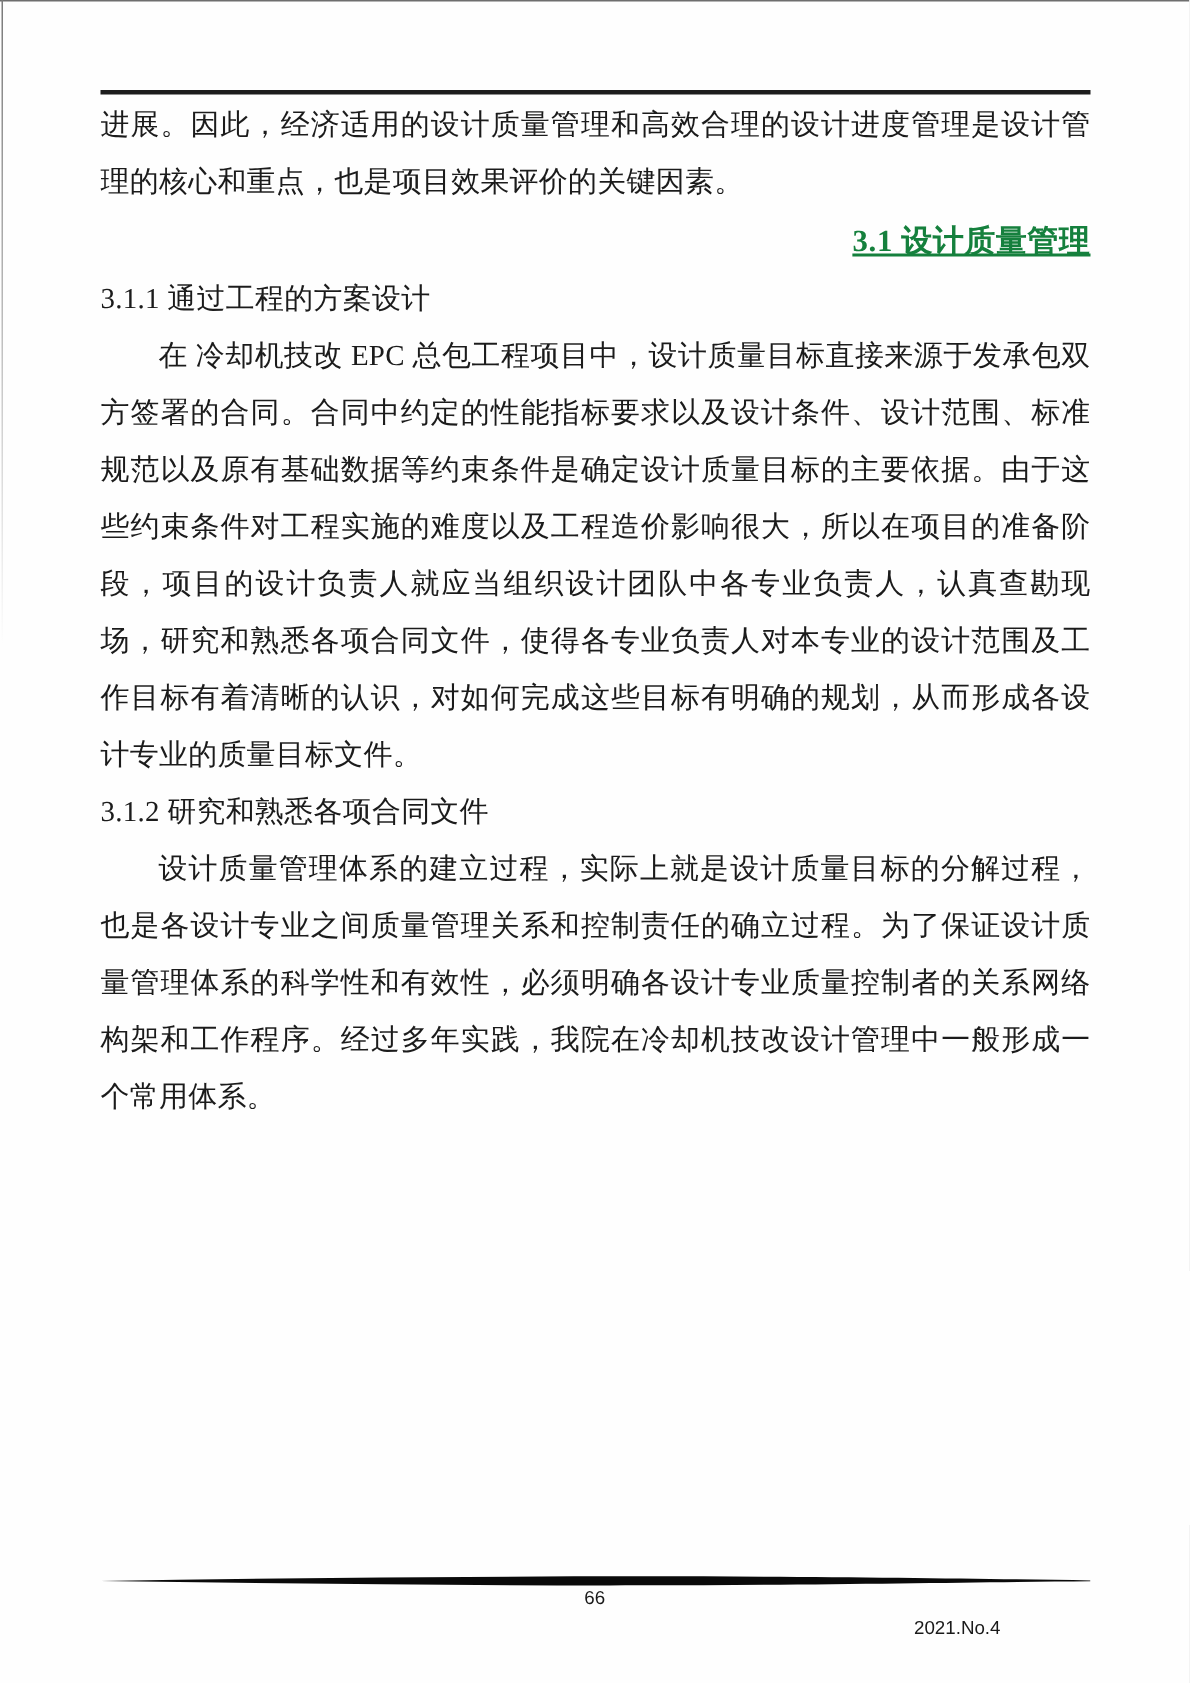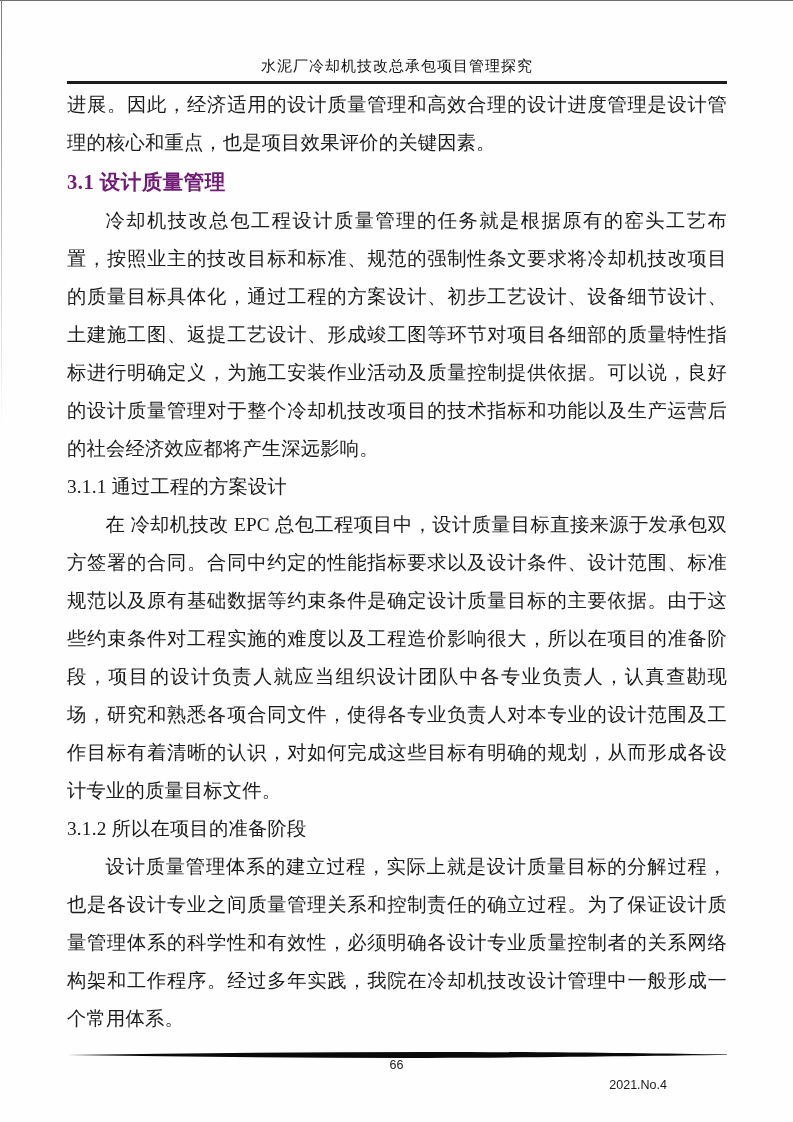--- a/index.html
+++ b/index.html
@@ -47,23 +47,24 @@
     letter-spacing: 0.2px;
   }
   .para { margin: 0; text-indent: 2em; }
   .para.no-indent { text-indent: 0; }
   .h-main {
     margin: 0;
     font-size: 20.5px;
     font-weight: 700;
     line-height: 40px;
     letter-spacing: 0.5px;
-    color: #701a75;
+    color: #15803d;
     text-indent: 0;
-    text-align: left;
+    text-align: right;
+    text-decoration: underline;
   }
   .h-sub {
     margin: 0;
     font-size: 19.3px;
     font-weight: 400;
     line-height: 38px;
     text-indent: 0;
     text-align: left;
   }
   .footer-line-wrap {
@@ -98,37 +99,35 @@
 </head>
 <body>
 
 <div class="page">
 
   <div class="edge-top"></div>
   <div class="edge-left"></div>
 
   <div class="content">
 
-    <div class="running-title">水泥厂冷却机技改总承包项目管理探究</div>
 
     <div class="header-rule"></div>
 
     <div class="body-text">
 
       <p class="para no-indent">进展。因此，经济适用的设计质量管理和高效合理的设计进度管理是设计管理的核心和重点，也是项目效果评价的关键因素。</p>
 
       <h2 class="h-main">3.1 设计质量管理</h2>
 
-      <p class="para">冷却机技改总包工程设计质量管理的任务就是根据原有的窑头工艺布置，按照业主的技改目标和标准、规范的强制性条文要求将冷却机技改项目的质量目标具体化，通过工程的方案设计、初步工艺设计、设备细节设计、土建施工图、返提工艺设计、形成竣工图等环节对项目各细部的质量特性指标进行明确定义，为施工安装作业活动及质量控制提供依据。可以说，良好的设计质量管理对于整个冷却机技改项目的技术指标和功能以及生产运营后的社会经济效应都将产生深远影响。</p>
 
       <h3 class="h-sub">3.1.1 通过工程的方案设计</h3>
 
       <p class="para">在 冷却机技改 EPC 总包工程项目中，设计质量目标直接来源于发承包双方签署的合同。合同中约定的性能指标要求以及设计条件、设计范围、标准规范以及原有基础数据等约束条件是确定设计质量目标的主要依据。由于这些约束条件对工程实施的难度以及工程造价影响很大，所以在项目的准备阶段，项目的设计负责人就应当组织设计团队中各专业负责人，认真查勘现场，研究和熟悉各项合同文件，使得各专业负责人对本专业的设计范围及工作目标有着清晰的认识，对如何完成这些目标有明确的规划，从而形成各设计专业的质量目标文件。</p>
 
-      <h3 class="h-sub">3.1.2 所以在项目的准备阶段</h3>
+      <h3 class="h-sub">3.1.2 研究和熟悉各项合同文件</h3>
 
       <p class="para">设计质量管理体系的建立过程，实际上就是设计质量目标的分解过程，也是各设计专业之间质量管理关系和控制责任的确立过程。为了保证设计质量管理体系的科学性和有效性，必须明确各设计专业质量控制者的关系网络构架和工作程序。经过多年实践，我院在冷却机技改设计管理中一般形成一个常用体系。</p>
 
     </div>
   </div>
 
   <div class="footer-line-wrap">
     <svg width="660" height="10" viewBox="0 0 660 10" aria-hidden="true">
       <path d="M0,5 C120,3.1 240,1.9 360,1.9 C480,1.9 585,3.4 660,4.6
                L660,5.1 C585,5.7 480,7.7 360,7.9 C240,8.1 120,6.5 0,5 Z" fill="#0a0a0a"></path>

